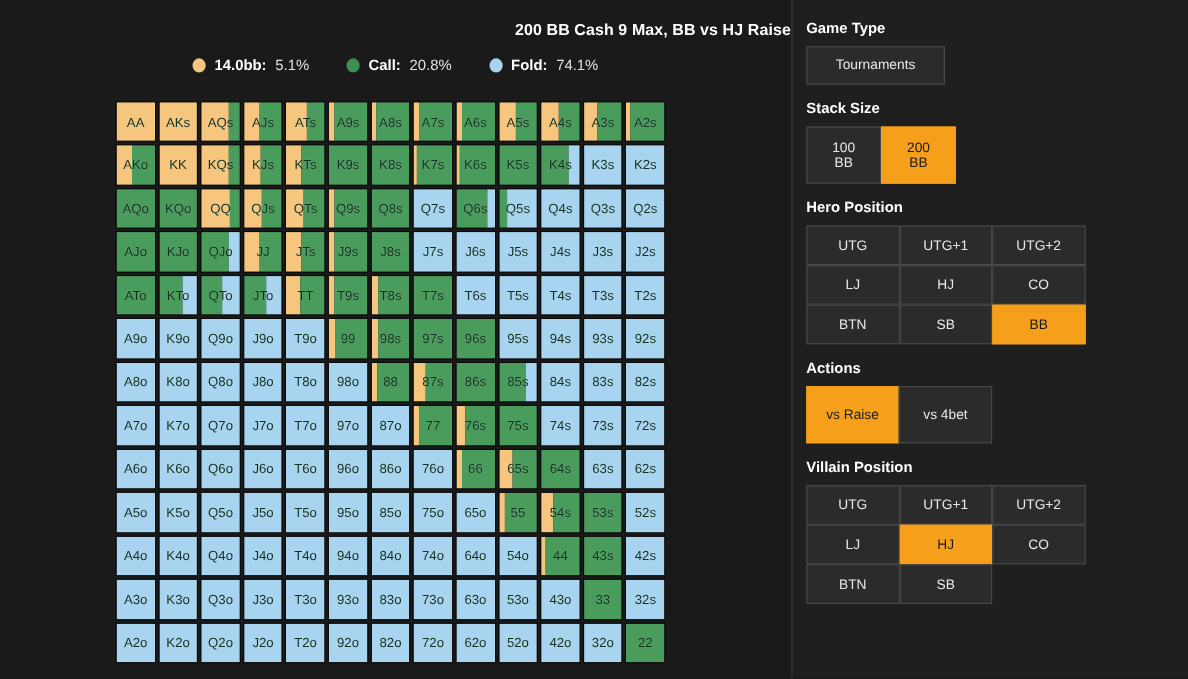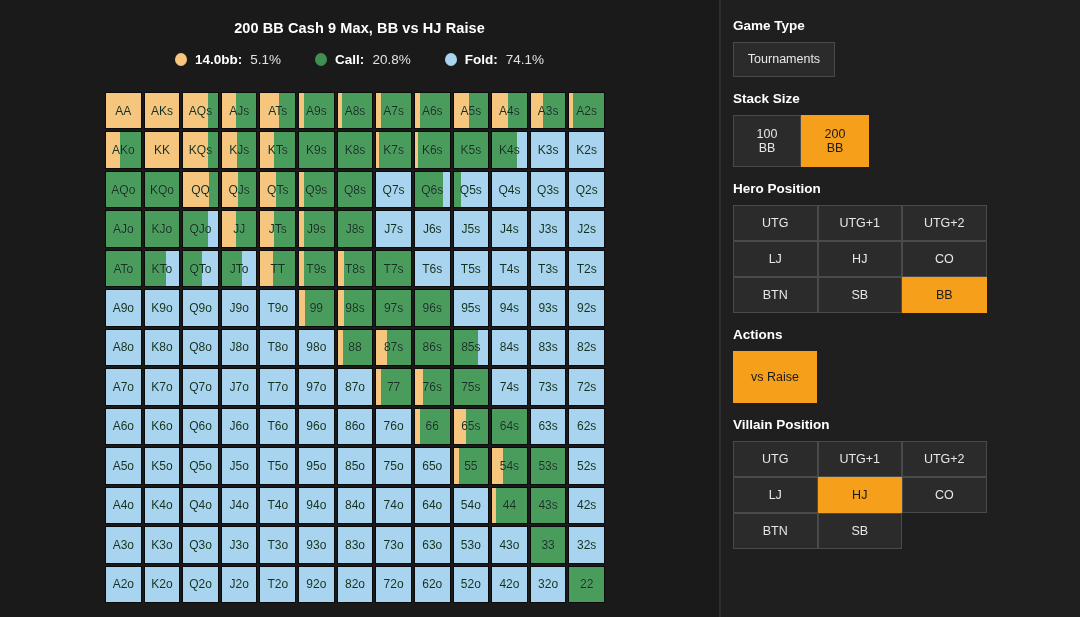--- a/index.html
+++ b/index.html
@@ -13,21 +13,21 @@
   #app { display: flex; width: 1080px; height: 617px; }
 
   
   #left-panel {
     width: 721px; height: 617px;
     background: #1a1a1a;
     position: relative;
     border-right: 2px solid #2e2e2e;
   }
   #chart-title {
-    text-align: center;
+    text-align: right;
     color: #ffffff;
     font-size: 14.5px;
     font-weight: bold;
     padding-top: 20px;
     letter-spacing: .1px;
   }
   #legend {
     display: flex;
     justify-content: center;
     align-items: center;
@@ -106,21 +106,21 @@
     padding: 0 4px;
   }
   .btn.active {
     background: #f59f1b;
     border-color: #f59f1b;
     color: #1a1a1a;
     font-weight: 500;
   }
   
   .gt-btn { height: 35px; flex: 0 0 auto; }
-  #gametype-row .gt-btn:nth-child(1) { width: 102px; }
+  #gametype-row .gt-btn:nth-child(1) { width: 126px; }
   #gametype-row .gt-btn:nth-child(2) { width: 112px; }
   #gametype-row .gt-btn:nth-child(3) { width: 113px; }
   
   .ss-btn { width: 68px; height: 52px; flex-direction: column; }
   
   .pos-btn { width: 84.5px; height: 36px; }
   
   .act-btn { height: 52px; }
   #actions-row .act-btn:nth-child(1) { width: 84px; }
   #actions-row .act-btn:nth-child(2) { width: 85px; }
@@ -1249,20 +1249,21 @@
           <div class="btn pos-btn">BTN</div>
           <div class="btn pos-btn">SB</div>
           <div class="btn pos-btn active">BB</div>
         </div>
     </div>
 
     <div class="section">
       <div class="section-title">Actions</div>
       <div class="btn-row" id="actions-row">
           <div class="btn act-btn active">vs Raise</div>
+          <div class="btn act-btn">vs 4bet</div>
         </div>
     </div>
 
     <div class="section">
       <div class="section-title">Villain Position</div>
       <div class="btn-row" id="villainpos-row">
           <div class="btn pos-btn">UTG</div>
           <div class="btn pos-btn">UTG+1</div>
           <div class="btn pos-btn">UTG+2</div>
           <div class="btn pos-btn">LJ</div>

